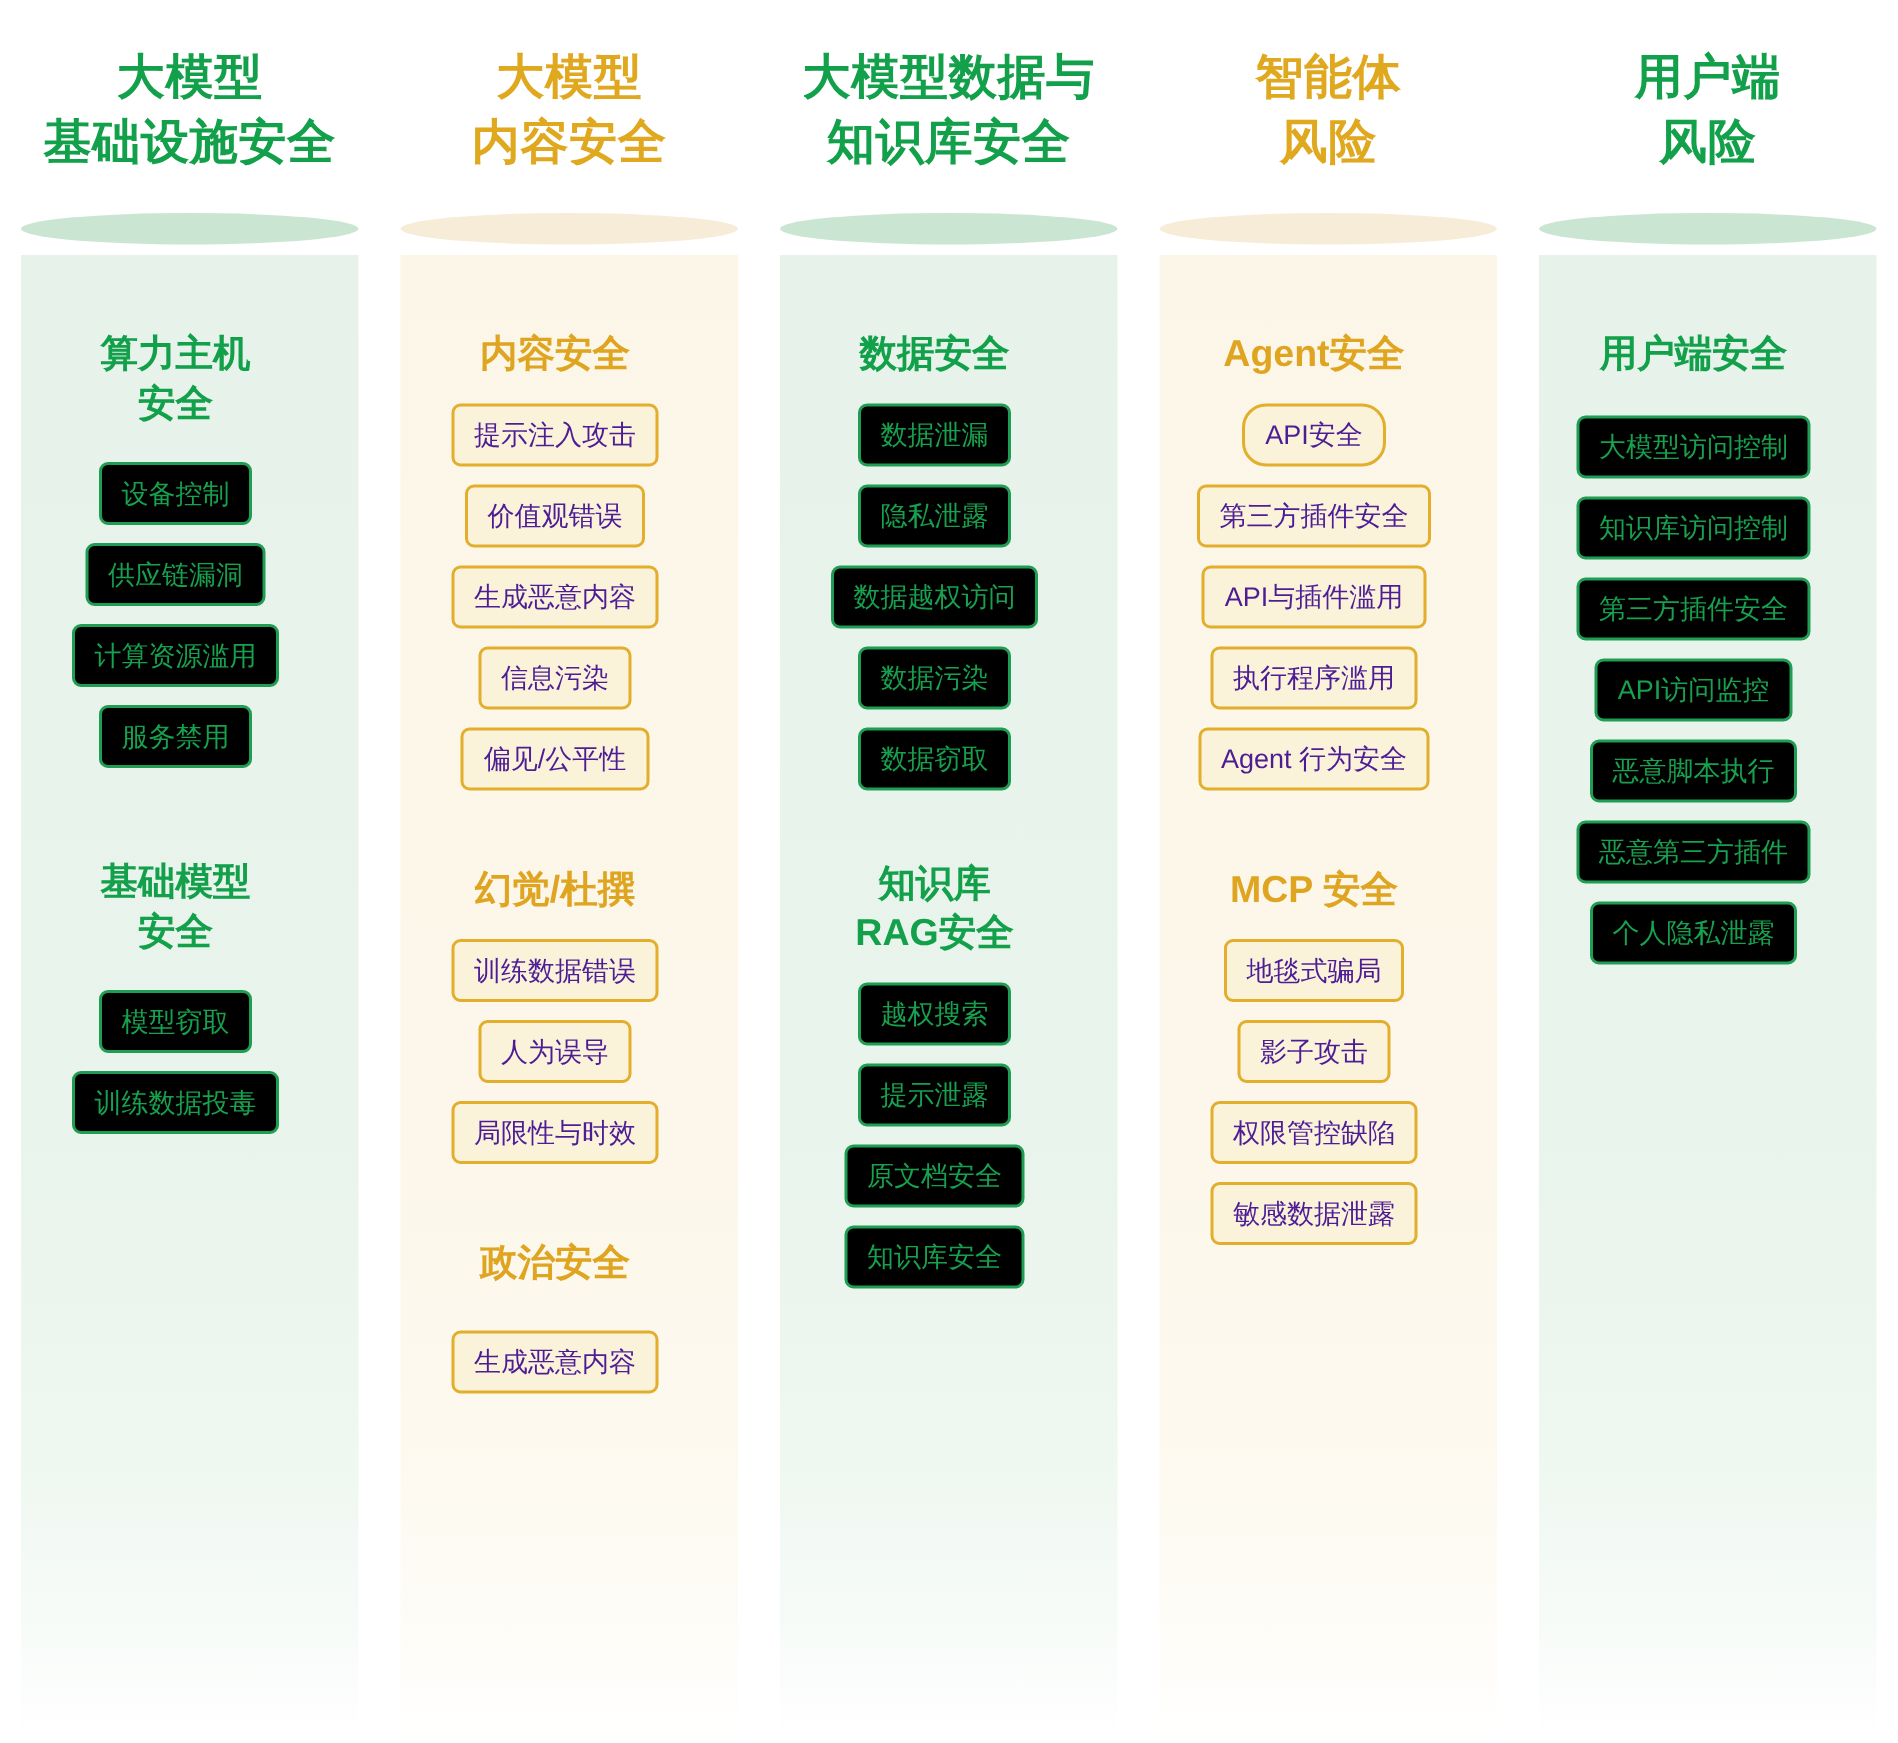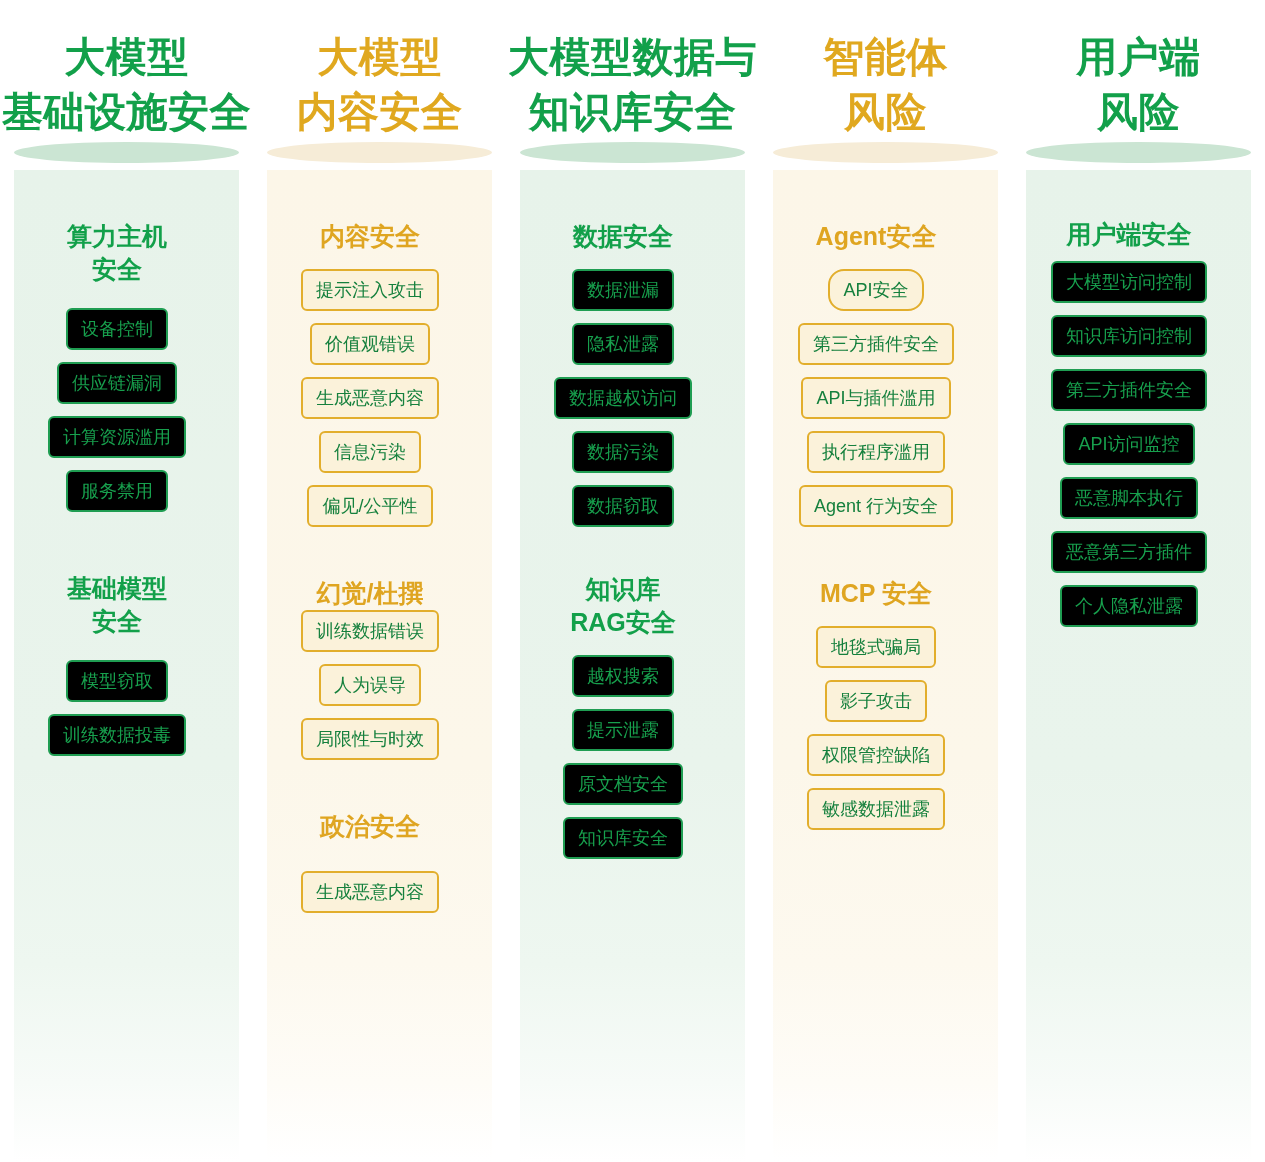--- a/index.html
+++ b/index.html
@@ -24,21 +24,21 @@
     width:253px;
     height:1162px;
     box-sizing:border-box;
   }
   .col-title{
     position:absolute;
     top:30px;
     left:0;
     right:0;
     text-align:center;
-    font-size:41px;
+    font-size:32px;
     font-weight:bold;
     line-height:1.34;
     letter-spacing:0.5px;
     white-space:pre-line;
   }
   .col-title.green{color:#12a04a;}
   .col-title.orange{color:#e0a81f;}
 
   
   .cyl-top{
@@ -106,21 +106,21 @@
     margin-top:12px;
   }
   .chip.green{
     border-color:#1f9d52;
     background:#000000;
     color:#17a04d;
   }
   .chip.orange{
     border-color:#e2ae2c;
     background:#fbf2da;
-    color:#15803d;
+    color:#4c1d95;
   }
 </style>
 </head>
 <body>
 
 <div class="board">
     <div class="column">
       <div class="col-title green">大模型
 基础设施安全</div>
       <div class="cyl-top green"></div>
@@ -154,21 +154,21 @@
         <div class="section">
           <div class="section-title orange" style="margin-bottom: 16px;">内容安全</div>
           <div class="chip orange" style="margin-top: 0px;">提示注入攻击</div>
           <div class="chip orange">价值观错误</div>
           <div class="chip orange">生成恶意内容</div>
           <div class="chip orange">信息污染</div>
           <div class="chip orange">偏见/公平性</div>
         </div>
         <div style="height: 50px;"></div>
         <div class="section">
-          <div class="section-title orange" style="">幻觉/杜撰</div>
+          <div class="section-title orange" style="margin-bottom: 16px;">幻觉/杜撰</div>
           <div class="chip orange" style="margin-top: 0px;">训练数据错误</div>
           <div class="chip orange">人为误导</div>
           <div class="chip orange">局限性与时效</div>
         </div>
         <div style="height: 50px;"></div>
         <div class="section">
           <div class="section-title orange" style="margin-bottom: 16px;">政治安全</div>
           <div class="chip orange">生成恶意内容</div>
         </div>
       </div>
@@ -225,21 +225,21 @@
       </div>
     </div>
     <div class="column">
       <div class="col-title green">用户端
 风险</div>
       <div class="cyl-top green"></div>
       <div class="cyl-body green"></div>
       <div class="content">
         <div style="height: 50px;"></div>
         <div class="section">
-          <div class="section-title green" style="margin-bottom: 8px; font-family: Liberation Mono, monospace;">用户端安全</div>
+          <div class="section-title green" style="margin-bottom: 24px;">用户端安全</div>
           <div class="chip green" style="margin-top: 0px;">大模型访问控制</div>
           <div class="chip green">知识库访问控制</div>
           <div class="chip green">第三方插件安全</div>
           <div class="chip green">API访问监控</div>
           <div class="chip green">恶意脚本执行</div>
           <div class="chip green">恶意第三方插件</div>
           <div class="chip green">个人隐私泄露</div>
         </div>
       </div>
     </div>

